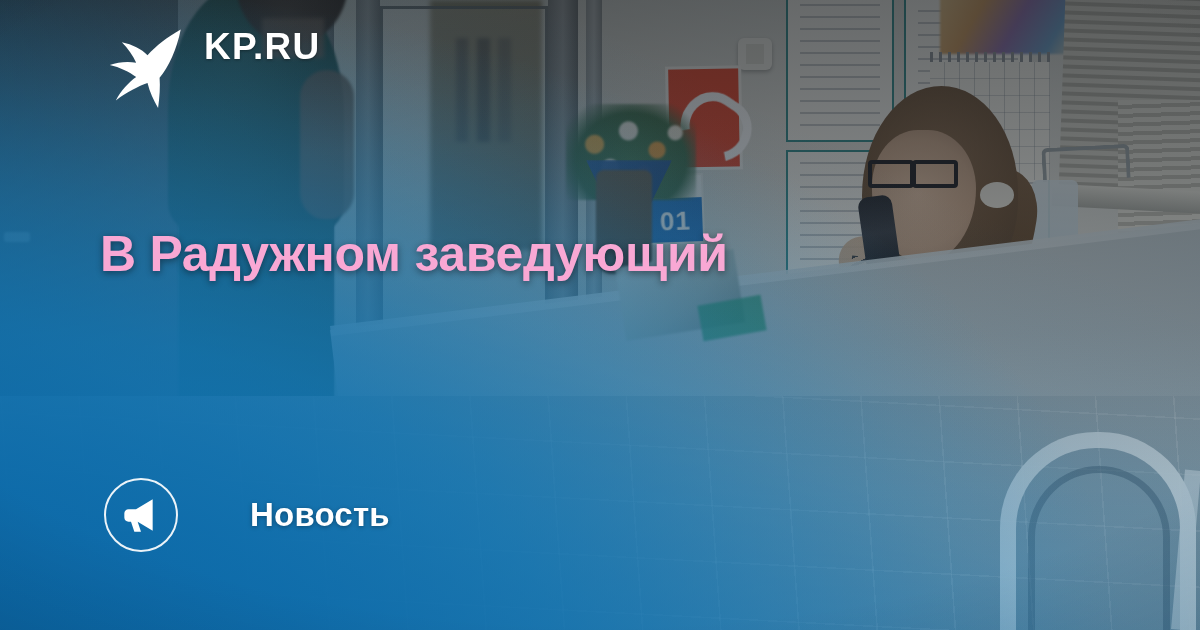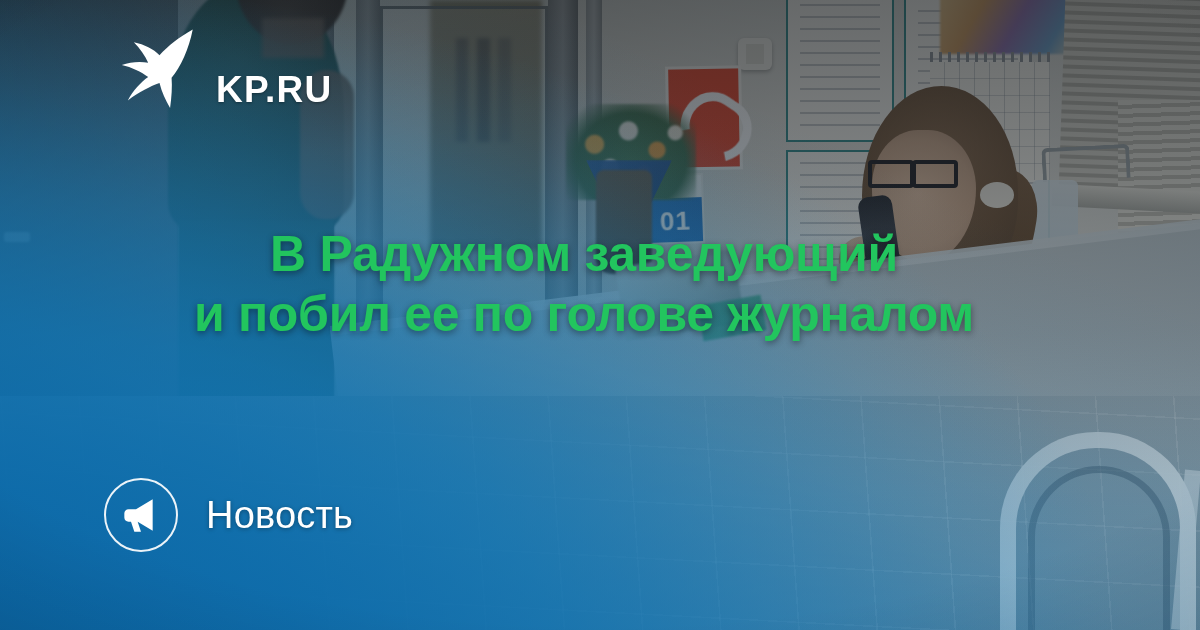--- a/index.html
+++ b/index.html
@@ -342,55 +342,55 @@
   }
   .ov-vig{
     position:absolute;inset:0;
     background:radial-gradient(120% 110% at 50% 42%, rgba(0,0,0,0) 52%, rgba(0,0,0,.30) 100%);
   }
 
   
   .content{position:absolute;inset:0;}
 
   .brand{
-    position:absolute;left:120px;top:28px;
-    display:flex;align-items:flex-end;gap:20px;
+    position:absolute;left:108px;top:28px;
+    display:flex;align-items:flex-start;gap:20px;
   }
   .brand-bird{width:76px;height:80px;display:block;}
   .brand-name{
     color:#fff;font-size:37px;font-weight:700;letter-spacing:1.2px;
     line-height:1;text-shadow:0 1px 3px rgba(0,0,0,.35);
   }
 
   .headline{
-    position:absolute;left:84px;top:190px;width:1000px;
-    color:#22c55e;
+    position:absolute;left:100px;top:190px;width:1000px;
+    color:#f9a8d4;
     font-size:50px;
     font-weight:700;
     line-height:60px;
     letter-spacing:-0.3px;
     text-shadow:0 2px 7px rgba(0,0,0,.45);
-    text-align:center;
   }
   .headline span{display:block;}
 
   .badge{
     position:absolute;left:104px;top:478px;
     display:flex;align-items:center;gap:28px;
   }
   .badge-circle{
     width:74px;height:74px;border-radius:50%;
     border:2.5px solid rgba(255,255,255,.92);
     display:flex;align-items:center;justify-content:center;
     flex:0 0 auto;
   }
   .badge-circle svg{width:40px;height:40px;display:block;}
   .badge-label{
-    color:#fff;font-size:38px;font-weight:400;letter-spacing:.2px;
+    color:#fff;font-size:33px;font-weight:700;letter-spacing:.2px;
     text-shadow:0 1px 4px rgba(0,0,0,.35);
+    margin-left:44px;
   }
 </style>
 </head>
 <body>
 
 <div class="card">
 
   <div class="photo">
     <div class="ph-wall"></div>
 
@@ -485,21 +485,20 @@
         <path fill="#ffffff" d="M96 2 C78 12 63 24 52 36 C44 28 32 22 18 19 C26 27 33 37 37 46
              C26 44 13 45 2 49 C15 52 28 58 37 65 C27 72 17 83 10 96
              C25 85 40 77 52 73 C55 85 60 96 66 106 C68 92 69 78 68 66
              C80 52 91 28 96 2 Z"></path>
       </svg>
       <div class="brand-name">KP.RU</div>
     </div>
 
     <h1 class="headline">
       <span>В Радужном заведующий</span>
-      <span>и побил ее по голове журналом</span>
     </h1>
 
     <div class="badge">
       <div class="badge-circle">
         <svg viewBox="0 0 48 48" aria-hidden="true">
           <path fill="#ffffff" d="M38 5 L18 17 L9 17 C6.2 17 4 19.2 4 22 L4 27 C4 29.8 6.2 32 9 32
                L12 32 L16 44 L24 44 L20 32 L38 43 Z"></path>
         </svg>
       </div>
       <div class="badge-label">Новость</div>

